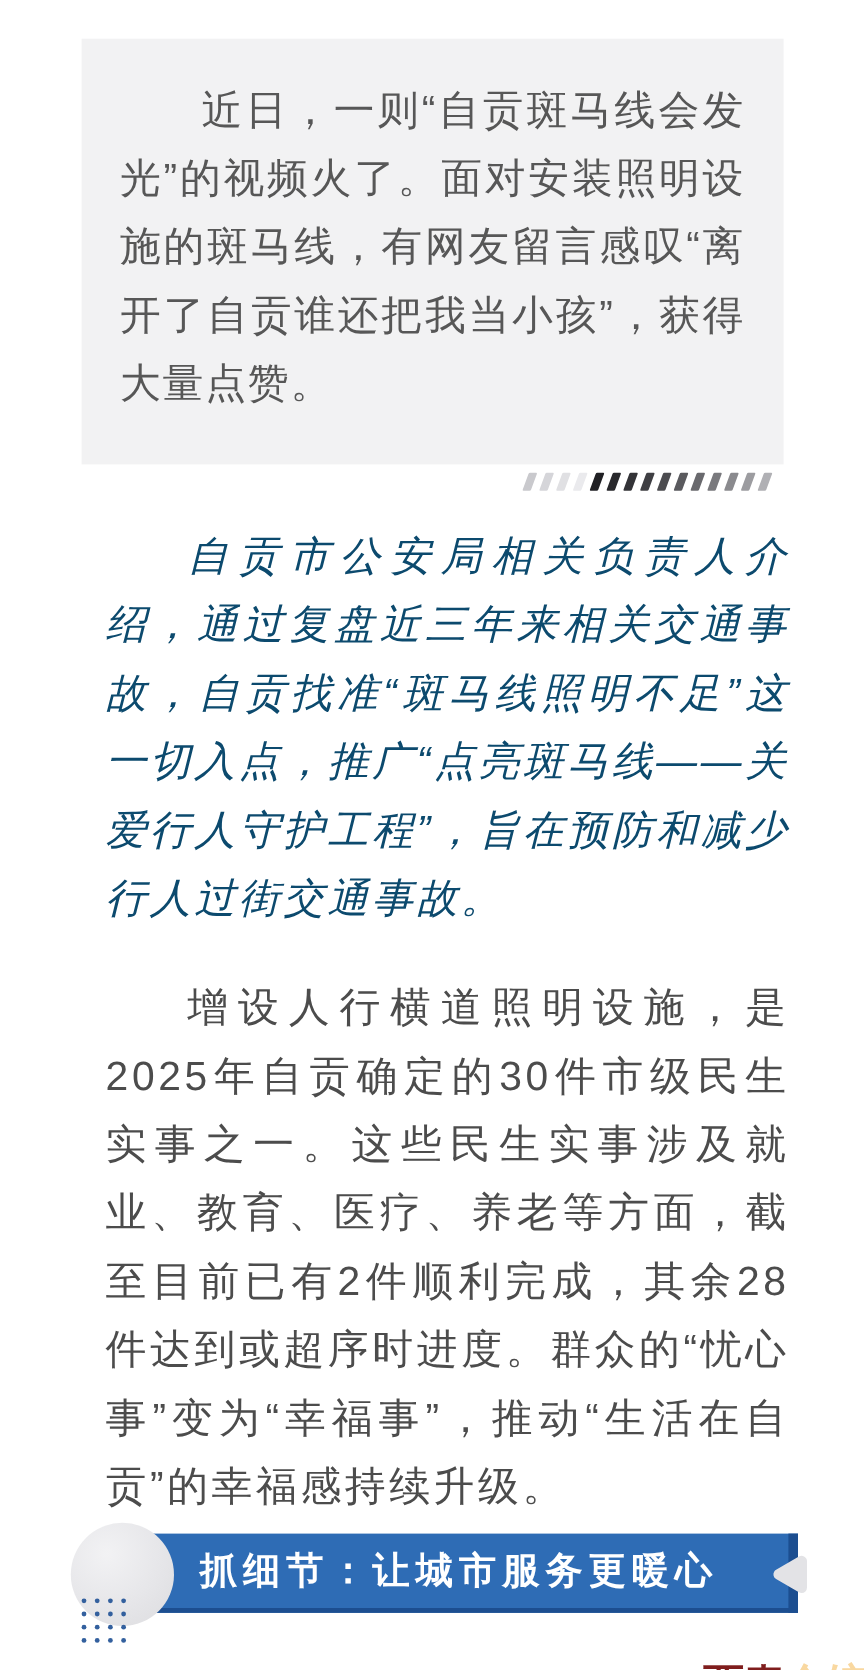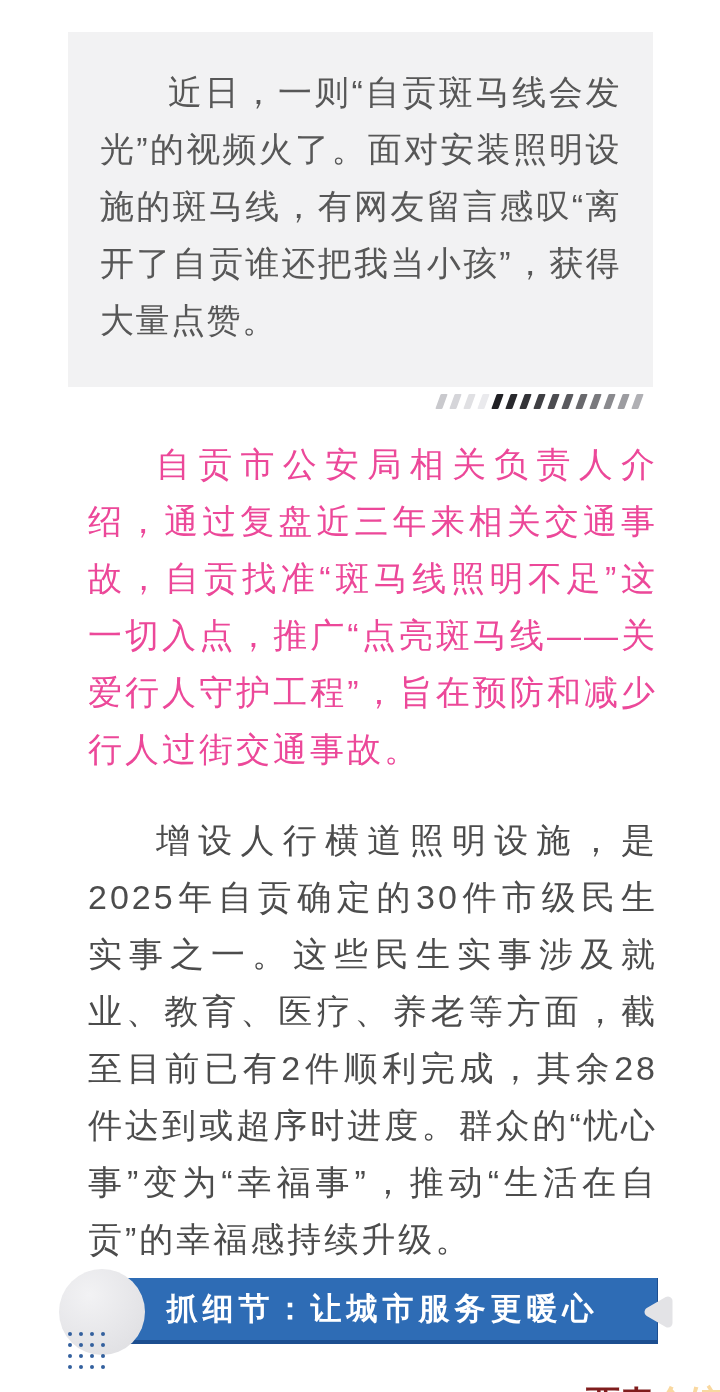--- a/index.html
+++ b/index.html
@@ -27,21 +27,21 @@
     position:absolute; left:88px; width:570px; margin:0;
     color:#4c4c4c; font-size:34px; line-height:57px;
     letter-spacing:3px; text-align:justify; text-indent:2em;
   }
   .para-1 { top:404px; }
   .para-2 { top:780px; }
 
   
   .banner {
     position:absolute; left:108px; top:1246px; width:549px; height:62px;
-    background:#2e6cb5; border-right:1px solid #0f172a; border-bottom:4px solid #1c4e90;
+    background:#2e6cb5; border-right:8px solid #0f172a; border-bottom:4px solid #1c4e90;
     display:flex; align-items:center; justify-content:center;
   }
   .banner-label {
     color:#ffffff; font-size:31px; font-weight:bold; letter-spacing:5px;
     white-space:nowrap;
   }
   .deco-circle {
     position:absolute; left:59px; top:1237px; width:86px; height:86px;
     border-radius:50%;
     background:radial-gradient(circle at 35% 30%, #f2f2f4 0%, #e6e6e9 55%, #dcdcdf 100%);
@@ -79,21 +79,21 @@
       <span class="slash" style="background: rgb(63, 63, 67);"></span>
       <span class="slash" style="background: rgb(76, 76, 80);"></span>
       <span class="slash" style="background: rgb(90, 90, 94);"></span>
       <span class="slash" style="background: rgb(105, 105, 109);"></span>
       <span class="slash" style="background: rgb(121, 121, 125);"></span>
       <span class="slash" style="background: rgb(138, 138, 142);"></span>
       <span class="slash" style="background: rgb(156, 156, 160);"></span>
       <span class="slash" style="background: rgb(176, 176, 180);"></span>
     </div>
 
-  <p class="para para-1" style="color: #ec4899;">自贡市公安局相关负责人介绍，通过复盘近三年来相关交通事故，自贡找准“斑马线照明不足”这一切入点，推广“点亮斑马线——关爱行人守护工程”，旨在预防和减少行人过街交通事故。</p>
+  <p class="para para-1" style="color: #0c4a6e; font-style: italic;">自贡市公安局相关负责人介绍，通过复盘近三年来相关交通事故，自贡找准“斑马线照明不足”这一切入点，推广“点亮斑马线——关爱行人守护工程”，旨在预防和减少行人过街交通事故。</p>
 
   <p class="para para-2" style="color: rgb(76, 76, 76);">增设人行横道照明设施，是2025年自贡确定的30件市级民生实事之一。这些民生实事涉及就业、教育、医疗、养老等方面，截至目前已有2件顺利完成，其余28件达到或超序时进度。群众的“忧心事”变为“幸福事”，推动“生活在自贡”的幸福感持续升级。</p>
 
   <div class="banner" style="background: rgb(46, 108, 181); border-color: rgb(28, 78, 144);">
     <span class="banner-label" style="color: rgb(255, 255, 255);">抓细节：让城市服务更暖心</span>
   </div>
 
   <div class="deco-circle"></div>
 
   <div class="dots-grid">

